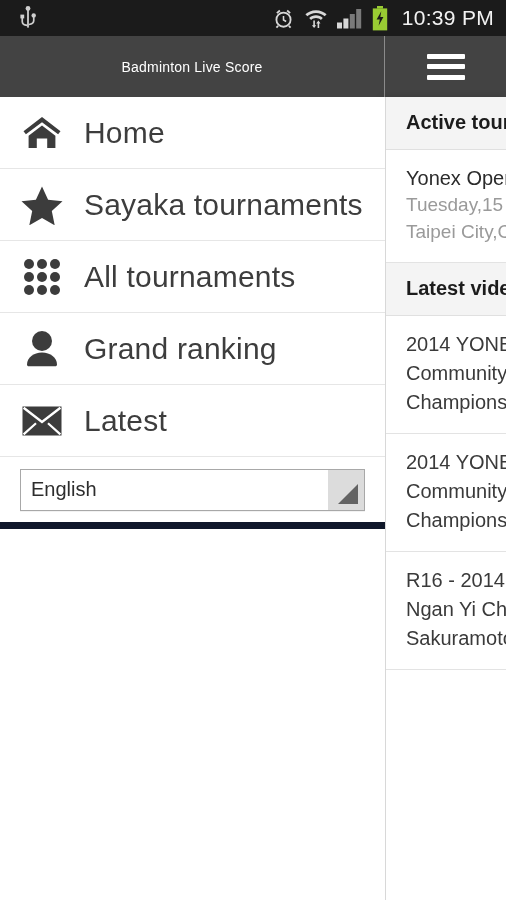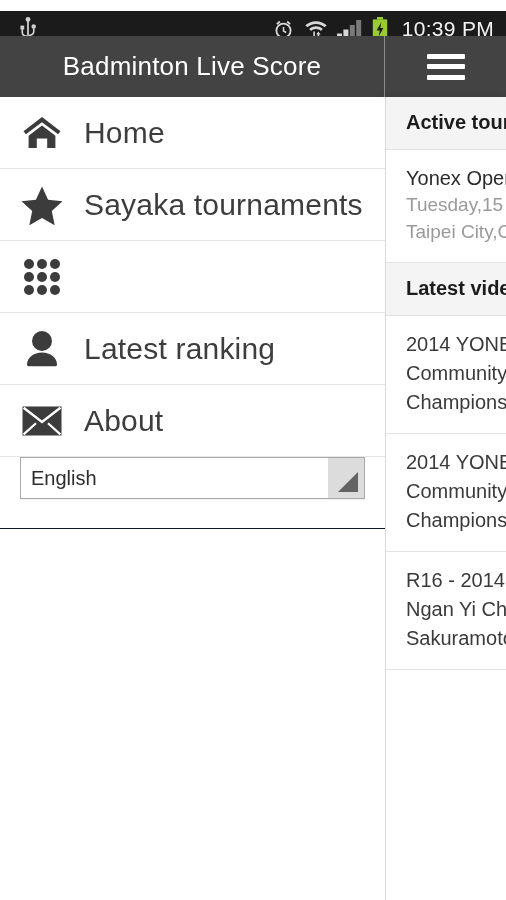--- a/index.html
+++ b/index.html
@@ -7,36 +7,36 @@
   body {
     font-family:"Liberation Sans", sans-serif;
     background:#ffffff;
     overflow:hidden;
     position:relative;
   }
   #screen { position:relative; width:506px; height:900px; overflow:hidden; background:#fff; }
 
   
   .statusbar {
-    position:absolute; top:11px; left:0; width:506px; height:36px;
+    position:absolute; top:0; left:0; width:506px; height:36px;
     background:#1b1b1b; display:flex; align-items:center;
   }
   .sb-left { display:flex; align-items:center; padding-left:18px; flex:1; }
   .sb-right { display:flex; align-items:center; gap:9px; padding-right:12px; }
   .sb-time { color:#f2f2f2; font-size:21px; letter-spacing:.3px; margin-left:5px; }
   .sb-icon { display:block; }
 
   
   .actionbar {
     position:absolute; top:36px; left:0; width:506px; height:61px;
     background:#434343; display:flex; align-items:center;
   }
   .ab-title-zone { width:385px; height:61px; display:flex; align-items:center; justify-content:center;
                    border-right:1px solid #8b8b8b; }
-  .ab-title { color:#ffffff; font-size:26px; font-weight:400; letter-spacing:.2px; }
+  .ab-title { color:#ffffff; font-size:14px; font-weight:400; letter-spacing:.2px; }
   .ab-menu-zone { flex:1; height:61px; display:flex; align-items:center; justify-content:center; }
   .hamburger { width:38px; height:26px; display:flex; flex-direction:column; justify-content:space-between; }
   .hamburger span { display:block; height:5px; background:#ffffff; border-radius:1px; }
 
   
   .content { position:absolute; top:97px; left:0; width:506px; height:803px; }
 
   
   .mainpanel {
     position:absolute; top:0; left:385px; width:121px; height:803px;
@@ -68,22 +68,22 @@
   }
   .drawer-item .di-icon {
     width:48px; height:48px; display:flex; align-items:center; justify-content:center;
     flex:0 0 48px;
   }
   .drawer-item .di-label {
     margin-left:18px; font-size:30px; color:#3d3d3d; letter-spacing:.2px;
   }
 
   
-  .spinner-wrap { height:72px; display:flex; align-items:flex-start; padding:0 20px;
-                  border-bottom:1px solid #0f172a; }
+  .spinner-wrap { height:72px; display:flex; align-items:center; padding:0 20px;
+                  border-bottom:7px solid #0f172a; }
   .spinner {
     position:relative; width:345px; height:42px;
     background:#ffffff; border:1px solid #a8a8a8;
     display:flex; align-items:center;
     box-shadow:0 1px 0 rgba(0,0,0,0.05);
   }
   .spinner-value { font-size:20px; color:#2d2d2d; padding-left:10px; }
   .spinner-arrow {
     position:absolute; right:0; top:0; width:36px; height:40px; background:#dcdcdc;
   }
@@ -234,41 +234,42 @@
                   <circle cx="32" cy="6" r="5"></circle>
                 <circle cx="6" cy="19" r="5"></circle>
                   <circle cx="19" cy="19" r="5"></circle>
                   <circle cx="32" cy="19" r="5"></circle>
                 <circle cx="6" cy="32" r="5"></circle>
                   <circle cx="19" cy="32" r="5"></circle>
                   <circle cx="32" cy="32" r="5"></circle>
               </g>
             </svg>
           </span>
+          <span class="di-label">All tournaments</span>
         </div>
 
         <div class="drawer-item">
           <span class="di-icon">
             <svg width="34" height="38" viewBox="0 0 34 38">
               <circle cx="17" cy="11" r="10" fill="#3c3c3c"></circle>
               <path d="M17 22.5C8.6 22.5 2 27.5 2 34.5c0 1.2 .6 1.8 2 1.8h26c1.4 0 2-.6 2-1.8 0-7-6.6-12-15-12z" fill="#3c3c3c"></path>
             </svg>
           </span>
-          <span class="di-label">Latest ranking</span>
+          <span class="di-label">Grand ranking</span>
         </div>
 
         <div class="drawer-item">
           <span class="di-icon">
             <svg width="40" height="30" viewBox="0 0 40 30">
               <rect x="0.5" y="0.5" width="39" height="29" fill="#3c3c3c"></rect>
               <path d="M1.6 1.8L20 16 38.4 1.8" fill="none" stroke="#ffffff" stroke-width="2.4"></path>
               <path d="M1.6 28.4L14 17.2M38.4 28.4L26 17.2" fill="none" stroke="#ffffff" stroke-width="2.2"></path>
             </svg>
           </span>
-          <span class="di-label">About</span>
+          <span class="di-label">Latest</span>
         </div>
 
         <div class="spinner-wrap">
           <div class="spinner">
             <span class="spinner-value">English</span>
             <span class="spinner-arrow"></span>
           </div>
         </div>
 
         <div class="drawer-filler"></div>

